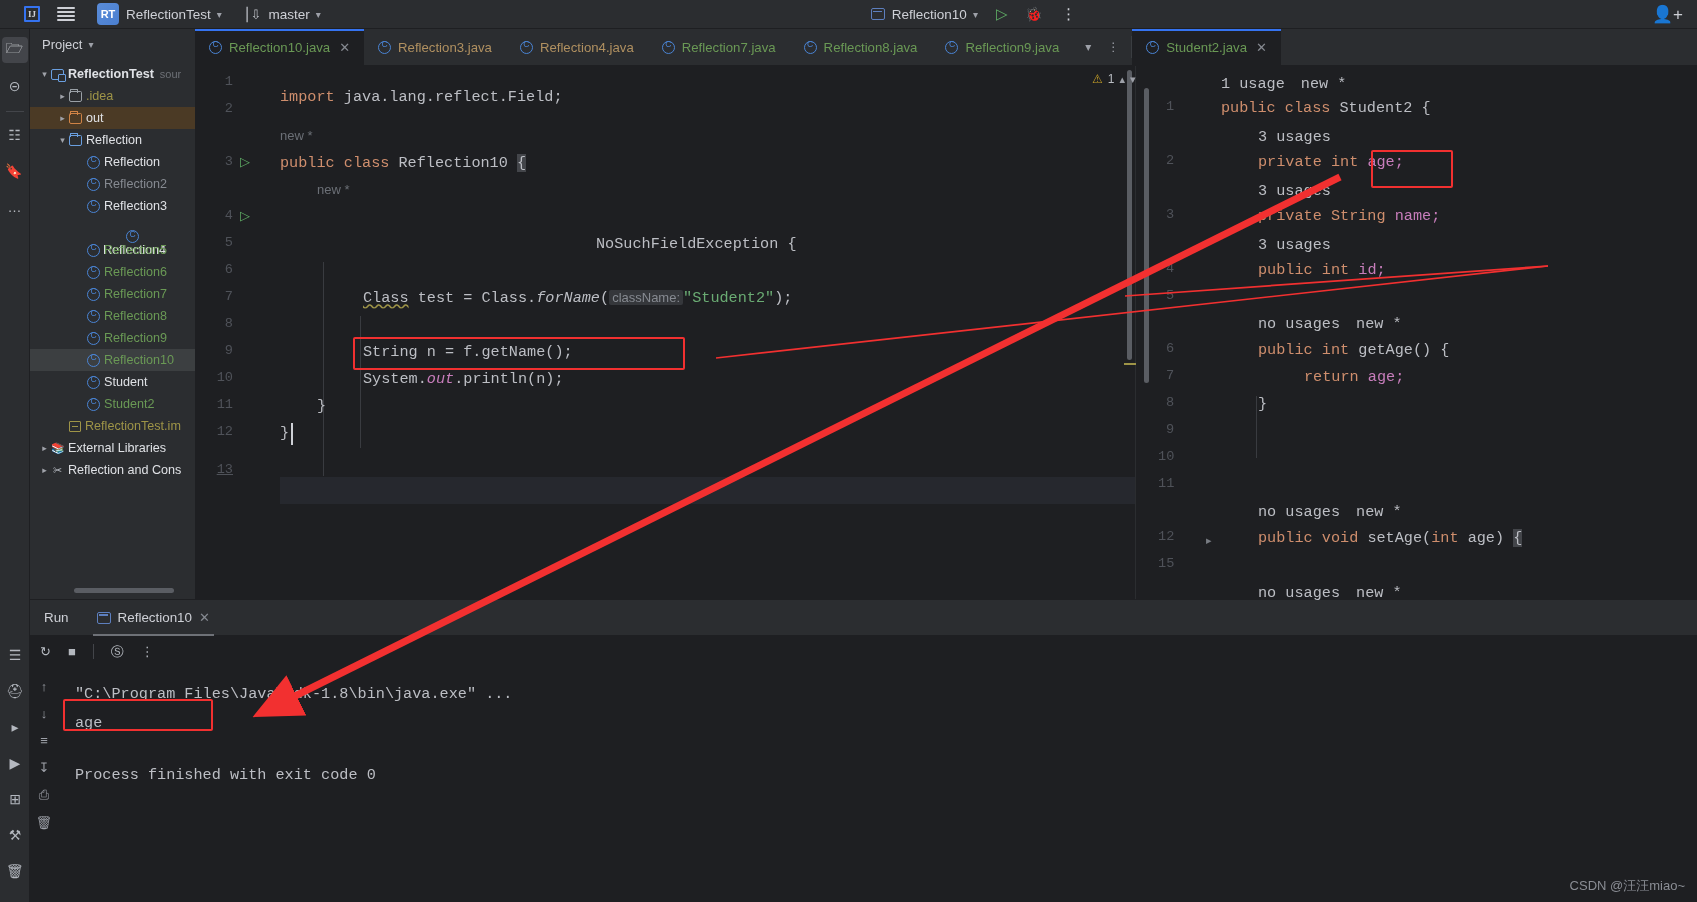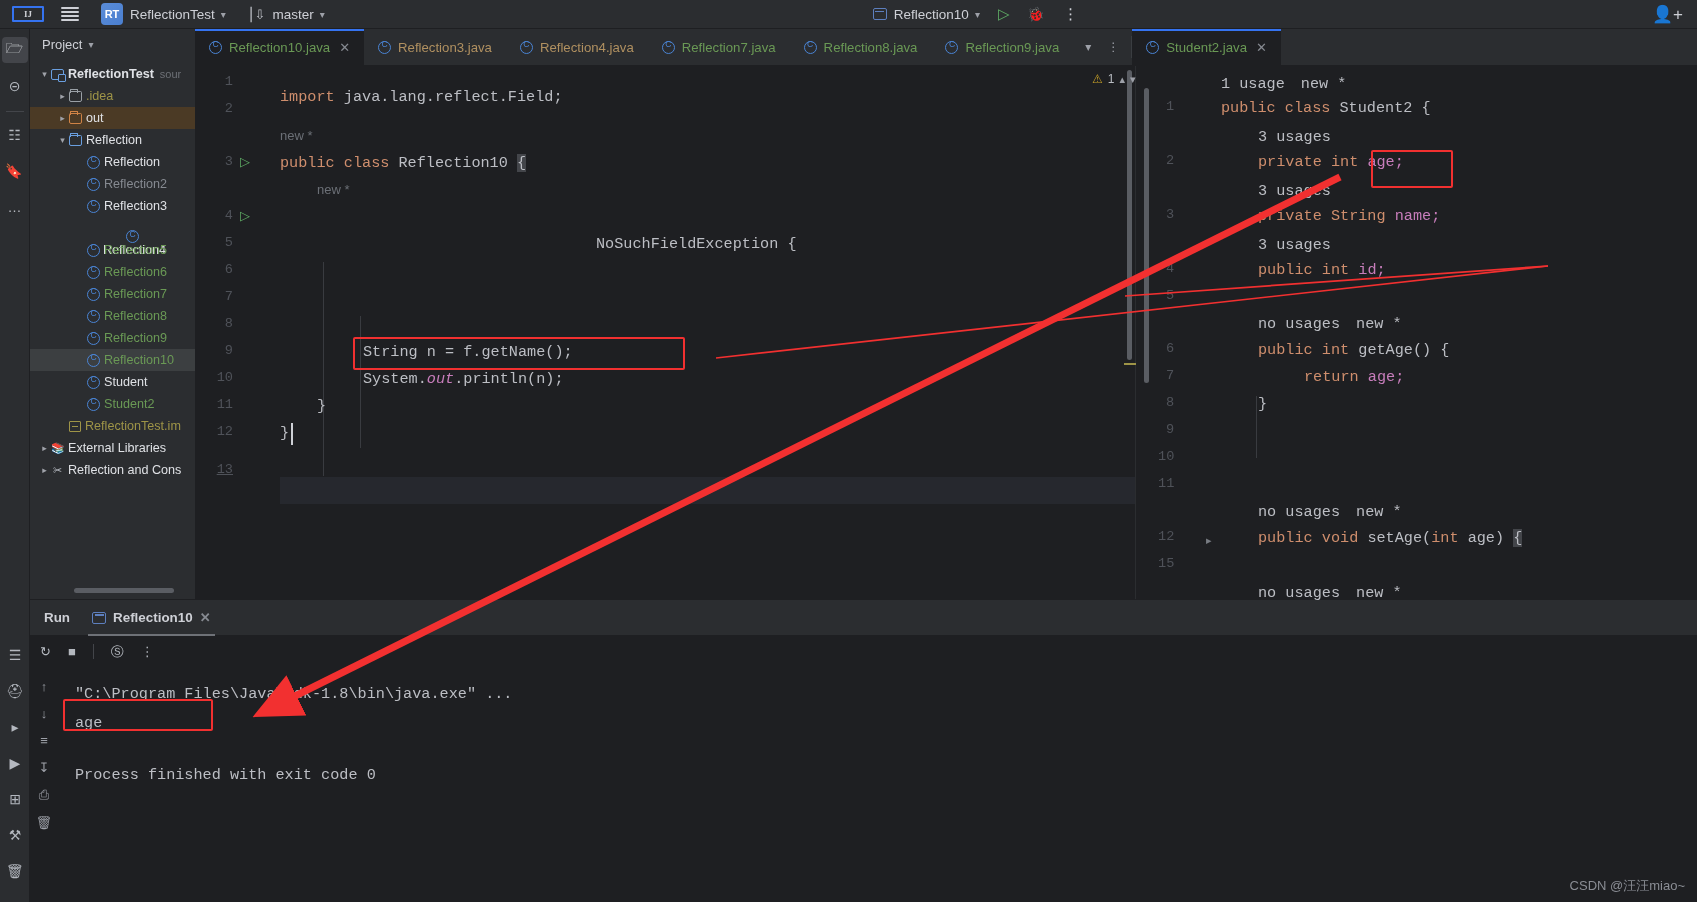--- a/index.html
+++ b/index.html
@@ -11,21 +11,21 @@
   }
   .app { position: relative; width: 1697px; height: 902px; background: #1e1f22; }
 
   
   .topbar {
     position: absolute; left: 0; top: 0; width: 1697px; height: 29px;
     background: #2b2d30; display: flex; align-items: center;
     border-bottom: 1px solid #1e1f22;
   }
   .ij-logo {
-    width: 32px; height: 16px; margin-left: 12px; border: 2px solid #3573f0;
+    width: 16px; height: 16px; margin-left: 24px; border: 2px solid #3573f0;
     background: #2b2d30; color: #ced0d6; font-size: 9px; line-height: 12px;
     text-align: center; font-family: "Liberation Serif", serif; font-weight: bold;
     border-radius: 1px;
   }
   .hamburger { margin-left: 17px; width: 18px; height: 14px;
     display: flex; flex-direction: column; justify-content: space-between; }
   .hamburger i { display: block; height: 2px; background: #ced0d6; border-radius: 1px; }
   .proj-badge {
     margin-left: 22px; width: 22px; height: 22px; border-radius: 4px;
     background: linear-gradient(135deg, #5a8cd8, #4a7fd0);
@@ -173,21 +173,21 @@
         background:#5a5d63; border-radius:3px; }
   .fold-mark { position:absolute; color:#787c83; font-size: 11px; }
   .yellow-dash { position:absolute; width: 12px; height:2px; background:#9e9447; }
 
   
   .runpanel {
     position: absolute; left: 30px; top: 600px; width: 1667px; height: 302px;
     background: #1e1f22;
   }
   .run-tabs { height: 36px; background:#2b2d30; display:flex; align-items:center;
-        padding-left: 14px; gap: 18px; border-bottom: 1px solid #1e1f22; font-weight: bold;}
+        padding-left: 14px; gap: 24px; border-bottom: 1px solid #1e1f22;}
   .run-title { color:#ced0d6; font-size: 13.4px; }
   .run-tab { display:flex; align-items:center; gap:7px; position:relative; height:36px;
         padding: 0 4px; }
   .run-tab::after { content:""; position:absolute; left:0; right:0; bottom:0; height:2px;
         background:#6e7177; }
   .run-tab .lbl { color:#ced0d6; font-size: 13.4px; }
   .run-toolbar { height: 31px; display:flex; align-items:center; gap: 17px; padding-left: 10px;
         background:#1e1f22; }
   .rt-ico { color:#b4b8bf; font-size: 13px; }
   .rt-sep { width:1px; height:15px; background:#43454a; }
@@ -428,20 +428,21 @@
 
       <div class="cl hint" style="top:62px">new *</div>
 
       <div class="cl" style="top:88px"><span class="kw">public class </span><span>Reflection10 </span><span style="background:#43454a">{</span></div>
 
       <div class="cl hint" style="top:116px; left:37px">new *</div>
 
 
       <div class="cl" style="top:169px; left:316px">NoSuchFieldException {</div>
 
+      <div class="cl" style="top:223px; left:83px"><span class="squiggle">Class</span><span> test = Class.</span><span class="ital">forName</span><span>(</span><span class="param-hint">className:</span><span class="str">"Student2"</span><span>);</span></div>
 
 
       <div class="cl" style="top:277px; left:83px">String n = f.getName();</div>
 
       <div class="cl" style="top:304px; left:83px"><span>System.</span><span class="fld ital">out</span><span>.println(n);</span></div>
 
       <div class="cl" style="top:331px; left:37px">}</div>
       <div class="cl" style="top:358px; left:0px">}</div>
       <div class="caret" style="left:11px; top:357px; height:22px"></div>
     </div>

